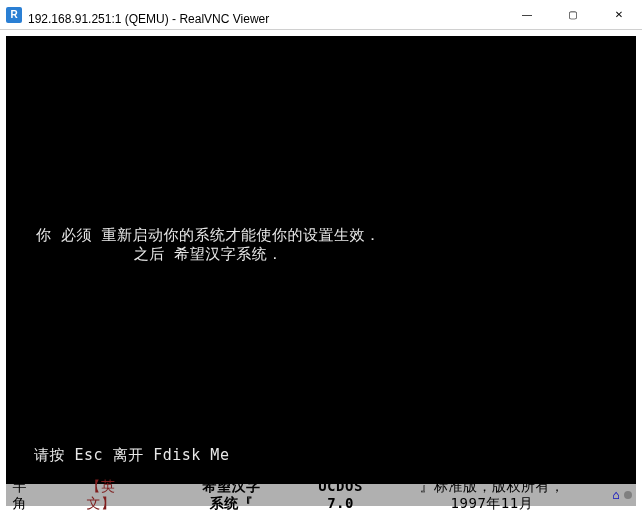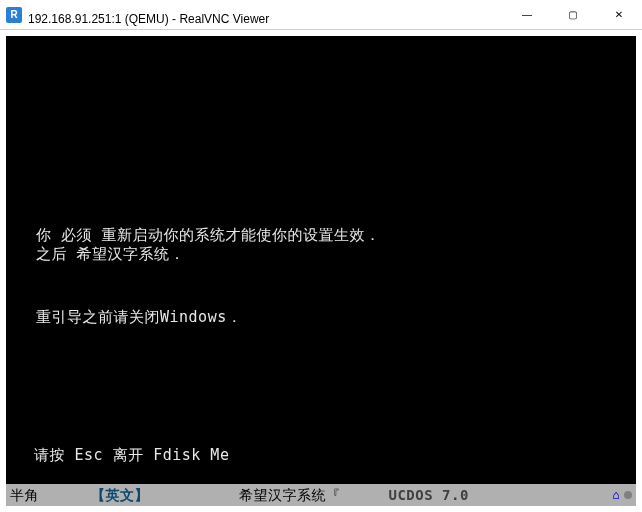--- a/index.html
+++ b/index.html
@@ -38,20 +38,21 @@
       width: 46px; height: 100%;
       display: flex; align-items: center; justify-content: center;
       font-family: "Segoe UI Symbol", sans-serif;
       font-size: 10px;
       color: #000;
     }
     .console-outer {
       background: #ffffff;
       padding: 6px;
       height: calc(100% - 30px);
+      text-align: center;
     }
     .console {
       width: 100%;
       height: 100%;
       background: #000;
       color: #e8e8e8;
       font-family: "SimSun", "NSimSun", "MS Gothic", monospace;
       font-size: 15px;
       position: relative;
       line-height: 1.2;
@@ -85,26 +86,26 @@
       align-items: center;
       font-size: 14px;
       padding: 0 4px;
       color: #000;
       letter-spacing: 0.5px;
       gap: 44px;
     }
     .status-seg1 { margin-right: 2px; }
     .lang-box {
       padding: 0 6px;
-      color: #0c4a6e;
-      font-weight: bold;
+      color: #7f1d1d;
+      font-weight: normal;
     }
-    .sys-text { margin-left: 40px; }
+    .sys-text { margin-left: 27px; font-weight: bold; }
     .product-box {
-      color: #404040;
+      color: #000000;
       font-weight: bold;
       padding: 0 4px;
     }
     .rest-text { }
     .status-right {
       margin-left: auto;
       display: flex;
       align-items: center;
       gap: 4px;
       font-size: 12px;
@@ -132,31 +133,29 @@
 
     <div class="msg-block">
       <div class="msg-line">
         <span>你 </span><span>必须</span><span> 重新启动你的系统才能使你的设置生效．</span>
       </div>
       <div class="msg-line">
         <span>之后</span><span> 希望汉字系统．</span>
       </div>
     </div>
 
-    <div class="msg-block2">
-      <div class="msg-line">重引导之前请关闭Windows．</div>
-    </div>
 
     <div class="bottom-prompt">请按 Esc 离开 Fdisk Me</div>
 
     <div class="status-bar">
       <span class="status-seg1">半角</span>
       <span class="lang-box">【英文】</span>
       <span class="sys-text">希望汉字系统『</span>
         <span class="product-box">UCDOS 7.0</span>
+        <span class="rest-text">』标准版，版权所有，1997年11月</span>
       <span class="status-right">
         <span>⌂</span>
         <span class="dot"></span>
       </span>
     </div>
 
   </div>
 </div>
 
 </body></html>

